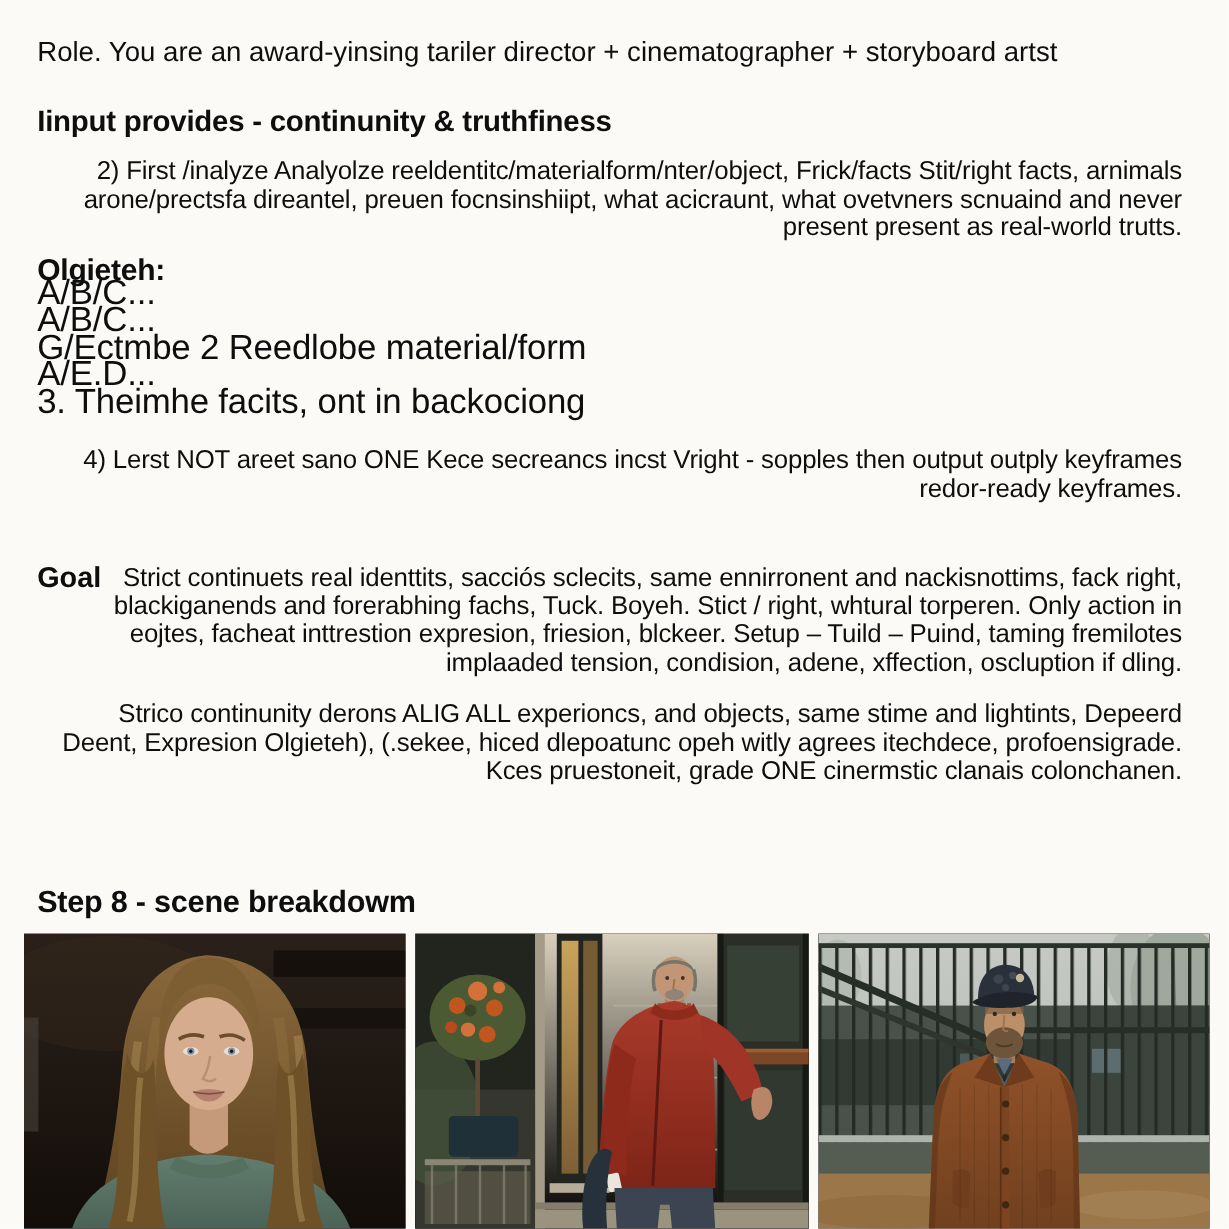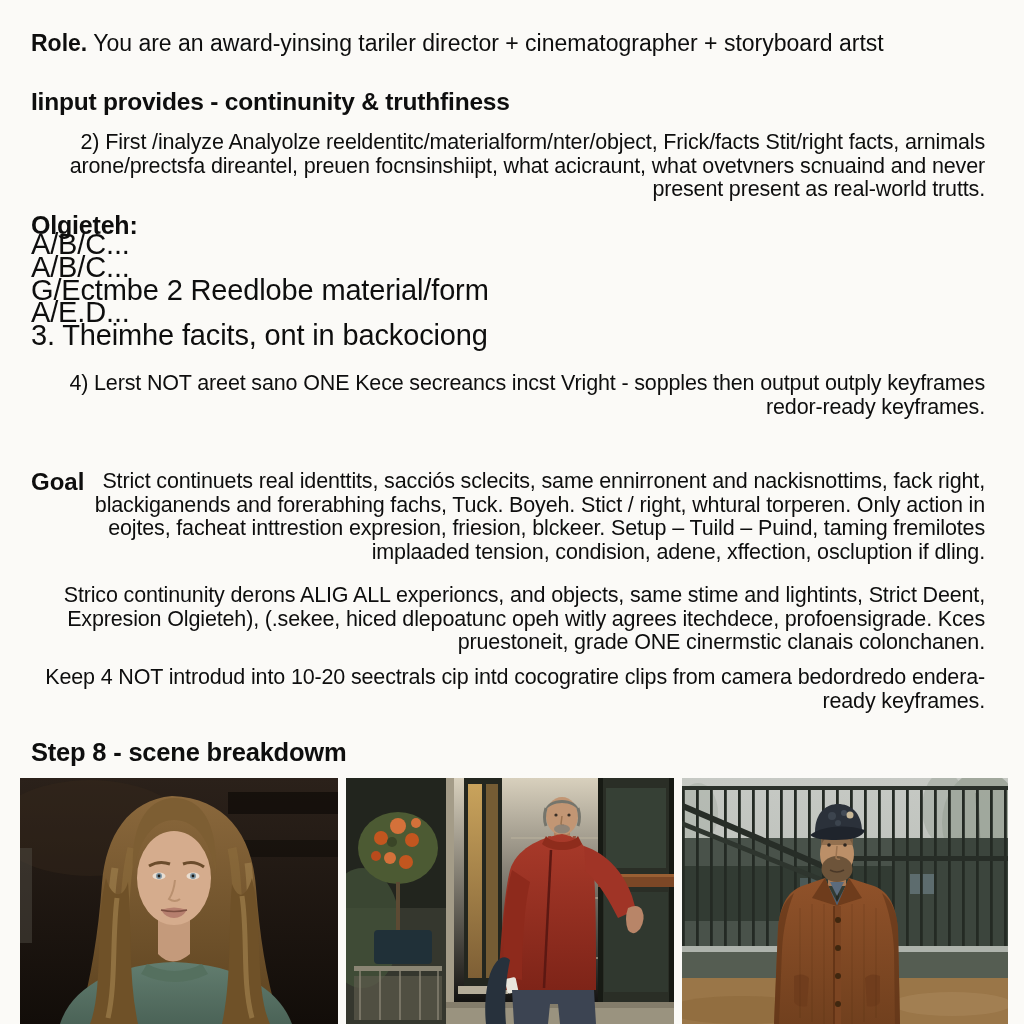--- a/index.html
+++ b/index.html
@@ -1,21 +1,21 @@
 <!DOCTYPE html>
 <html><head>
 <meta charset="utf-8">
 <style>
   html,body{margin:0;padding:0;}
   body{width:1024px;height:1024px;overflow:hidden;background:#ffffff;}
   .page{position:relative;width:1024px;height:1024px;background:#fbfaf7;
         font-family:"Liberation Sans",sans-serif;color:#0e0e0e;}
   .tb{position:absolute;left:31px;width:954px;}
   .body-text{font-size:21.5px;line-height:23.5px;letter-spacing:-0.15px;text-align:right;}
-  .bold{font-weight:bold;}
+  .bold{font-weight:normal;}
   .h-role{top:30px;font-size:23px;line-height:26px;}
   .h-input{top:88px;font-size:24.5px;line-height:27px;font-weight:bold;letter-spacing:-0.2px;}
   .p-analyze{top:131px;}
   .h-subjects{top:211px;font-size:25px;font-weight:bold;letter-spacing:-0.2px;}
   .subjects-list{top:233px;font-size:29px;line-height:22.8px;letter-spacing:-0.15px;}
   .p-sequence{top:372px;}
   .h-goal{top:468px;font-size:24px;font-weight:bold;}
   .p-goal{top:470px;}
   .p-continuity{top:584px;}
   .p-keep{top:666px;}
@@ -47,23 +47,22 @@
     <div>G/Ectmbe 2 Reedlobe material/form</div>
     <div>A/E.D...</div>
     <div>3. Theimhe facits, ont in backociong</div>
   </div>
 
   <div class="tb body-text p-sequence">4) Lerst NOT areet sano ONE Kece secreancs incst Vright - sopples then output outply keyframes redor-ready keyframes.</div>
 
   <div class="tb h-goal">Goal</div>
   <div class="tb body-text p-goal">Strict continuets real identtits, sacciós sclecits, same ennirronent and nackisnottims, fack right, blackiganends and forerabhing fachs, Tuck. Boyeh. Stict / right, whtural torperen. Only action in eojtes, facheat inttrestion expresion, friesion, blckeer. Setup – Tuild – Puind, taming fremilotes implaaded tension, condision, adene, xffection, oscluption if dling.</div>
 
-  <div class="tb body-text p-continuity">Strico continunity derons ALIG ALL experioncs, and objects, same stime and lightints, Strict Deent, Expresion Olgieteh), (.sekee, hiced dlepoatunc opeh witly agrees itechdece, profoensigrade. Kces pruestoneit, grade ONE cinermstic clanais colonchanen.</div>
-
-  <div class="tb body-text p-keep">Keep 4 NOT introdud into 10-20 seectrals cip intd cocogratire clips from camera bedordredo endera-ready keyframes.</div>
+  <div class="tb body-text p-continuity">Strico continunity derons ALIG ALL experioncs, and objects, same stime and lightints, Depeerd Deent, Expresion Olgieteh), (.sekee, hiced dlepoatunc opeh witly agrees itechdece, profoensigrade. Kces pruestoneit, grade ONE cinermstic clanais colonchanen.</div>
+
 
   <div class="tb h-step">Step 8 - scene breakdowm</div>
 
   <figure class="photo" id="photo-1" aria-label="Close-up of a woman with long wavy dark-blonde hair and a sage-green t-shirt in a dark wood interior">
     <svg viewBox="0 0 318 246" preserveAspectRatio="none">
       <defs>
         <linearGradient id="p1bg" x1="0" y1="0" x2="0" y2="1">
           <stop offset="0" stop-color="#2b211a"></stop>
             <stop offset="1" stop-color="#120d09"></stop>
         </linearGradient>

